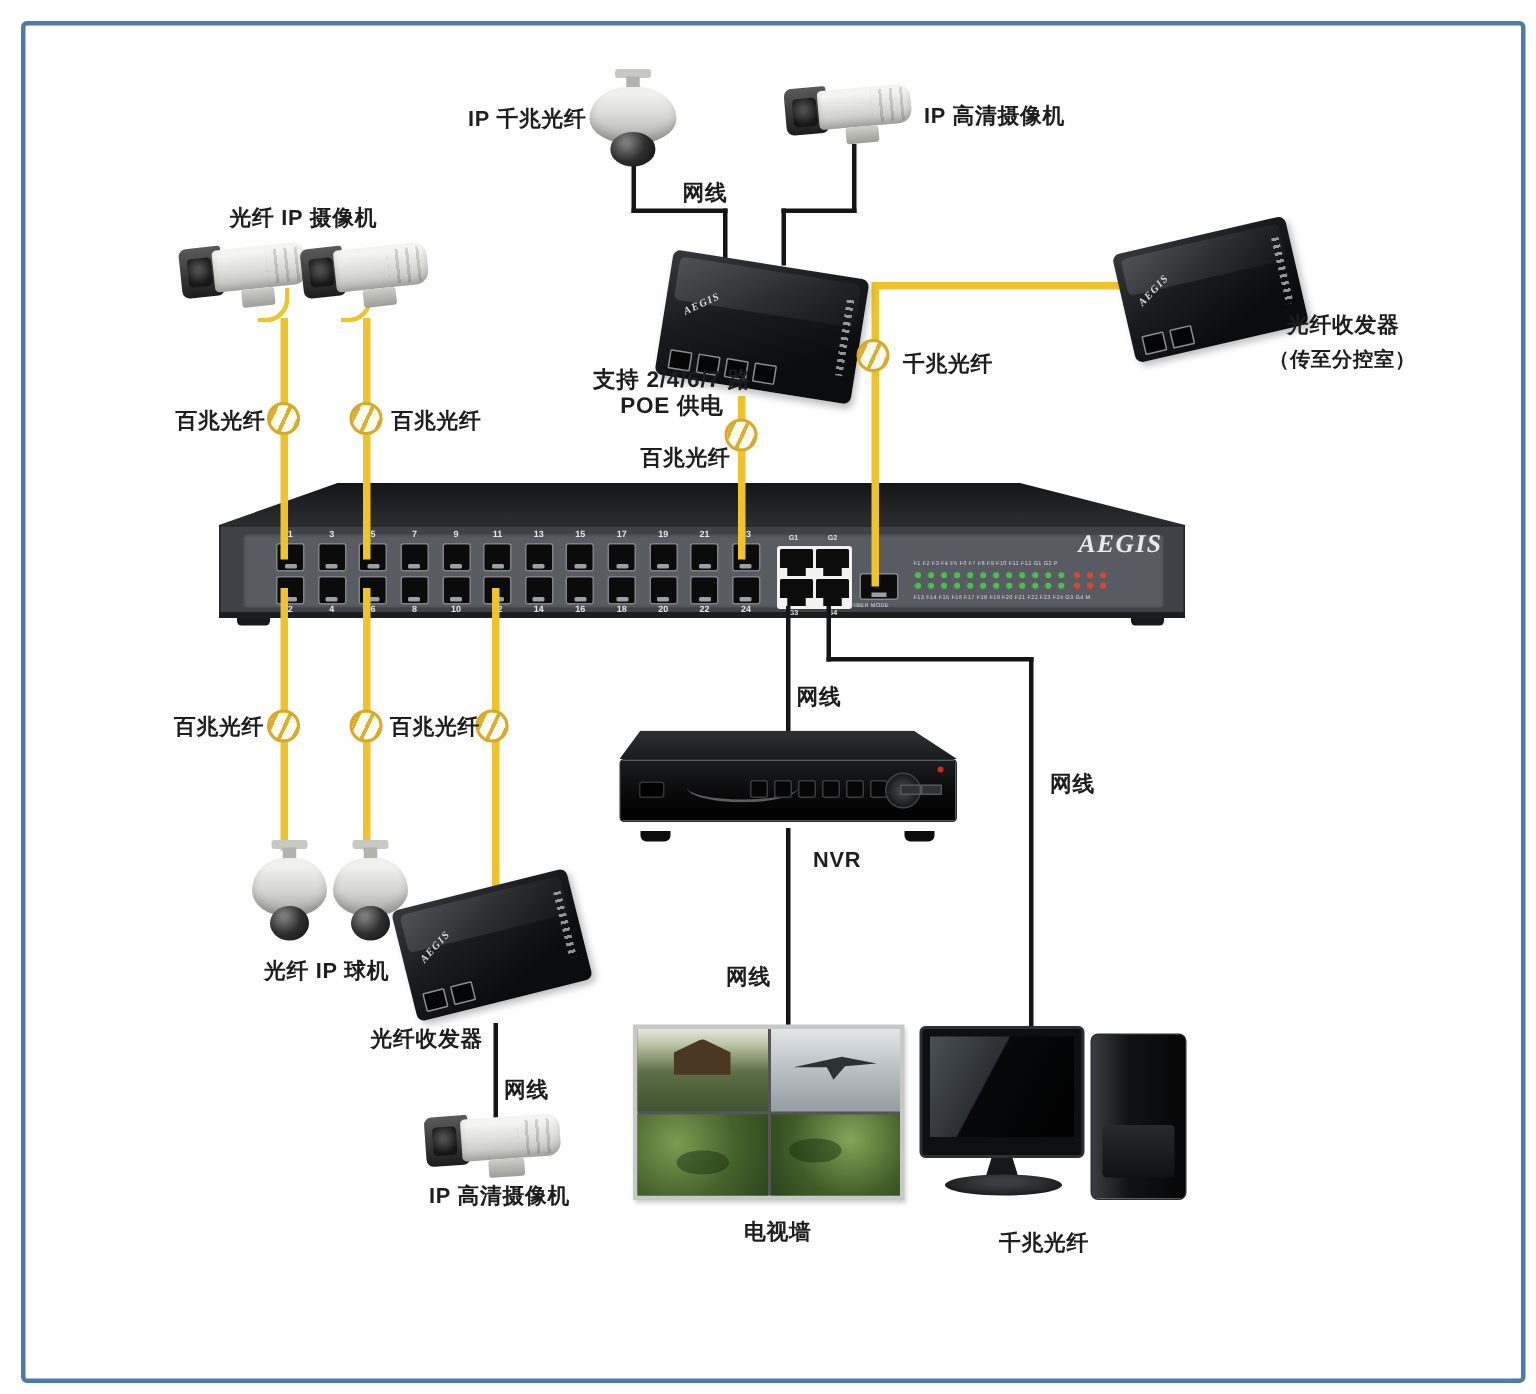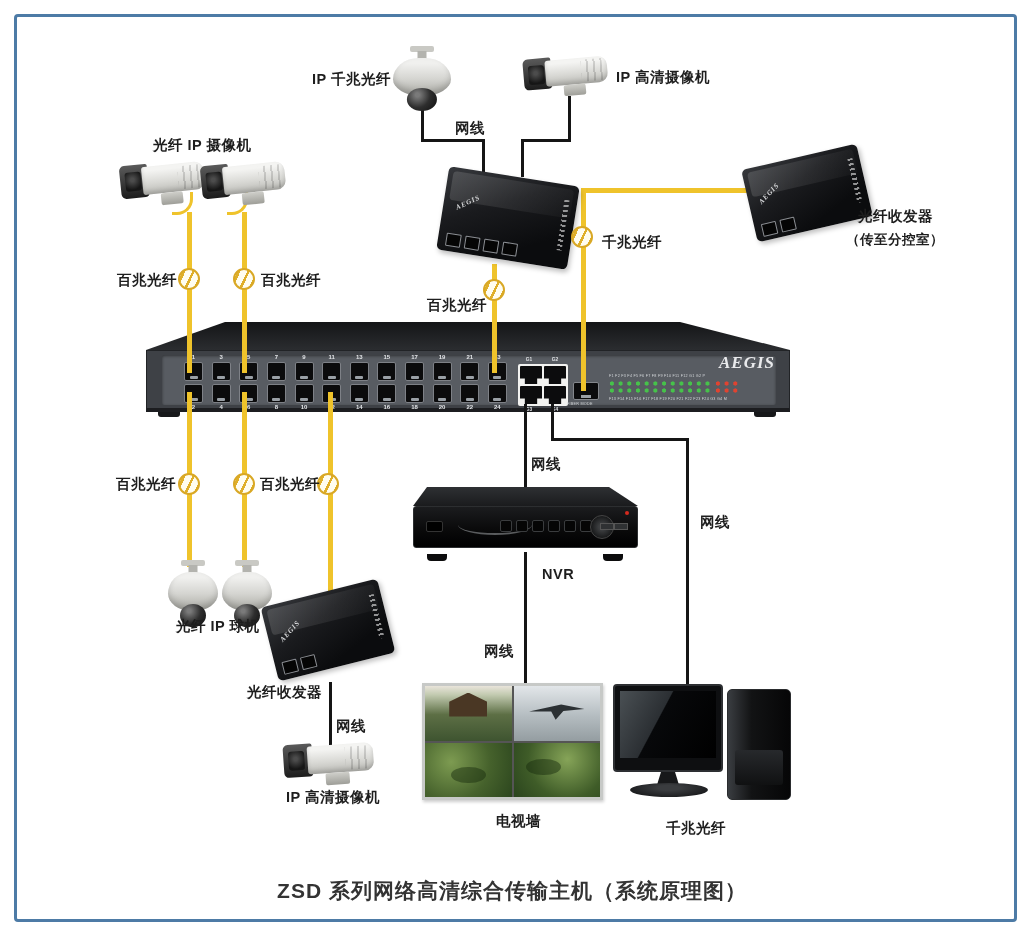--- a/index.html
+++ b/index.html
@@ -415,31 +415,34 @@
     <div class="mon-neck"></div>
     <div class="mon-base"></div>
   </div>
 
   <div class="lbl" style="left:312px;top:70px;">IP 千兆光纤</div>
   <div class="lbl" style="left:616px;top:68px;">IP 高清摄像机</div>
   <div class="lbl" style="left:455px;top:119px;">网线</div>
   <div class="lbl" style="left:153px;top:136px;">光纤 IP 摄像机</div>
   <div class="lbl" style="left:117px;top:271px;">百兆光纤</div>
   <div class="lbl" style="left:261px;top:271px;">百兆光纤</div>
+  <div class="poe-lbl">
+    <div>支持 2/4/6/7 路</div>
+    <div>POE 供电</div>
+  </div>
   <div class="lbl" style="left:427px;top:296px;">百兆光纤</div>
   <div class="lbl" style="left:602px;top:233px;">千兆光纤</div>
   <div class="lbl" style="left:858px;top:207px;">光纤收发器</div>
   <div class="lbl small" style="left:846px;top:231px;">（传至分控室）</div>
   <div class="lbl" style="left:116px;top:475px;">百兆光纤</div>
   <div class="lbl" style="left:260px;top:475px;">百兆光纤</div>
-  <div class="lbl" style="left:176px;top:617px;">光纤 IP 球机</div>
+  <div class="lbl" style="left:176px;top:638px;">光纤 IP 球机</div>
   <div class="lbl" style="left:247px;top:683px;">光纤收发器</div>
   <div class="lbl" style="left:336px;top:717px;">网线</div>
   <div class="lbl" style="left:286px;top:788px;">IP 高清摄像机</div>
   <div class="lbl" style="left:531px;top:455px;">网线</div>
   <div class="lbl" style="left:542px;top:566px;">NVR</div>
   <div class="lbl" style="left:484px;top:642px;">网线</div>
   <div class="lbl" style="left:700px;top:513px;">网线</div>
   <div class="lbl" style="left:496px;top:812px;">电视墙</div>
   <div class="lbl" style="left:666px;top:819px;">千兆光纤</div>
 
-  <div class="title">ZSD 系列网络高清综合传输主机（系统原理图）</div>
 </div>
 
 </body></html>

